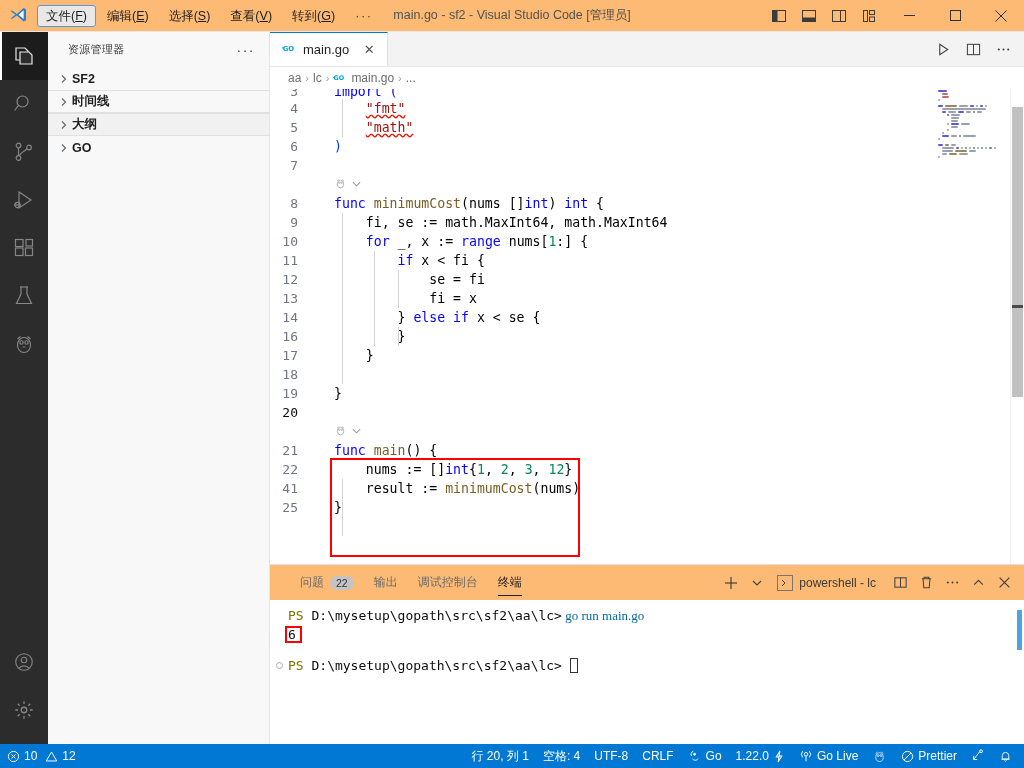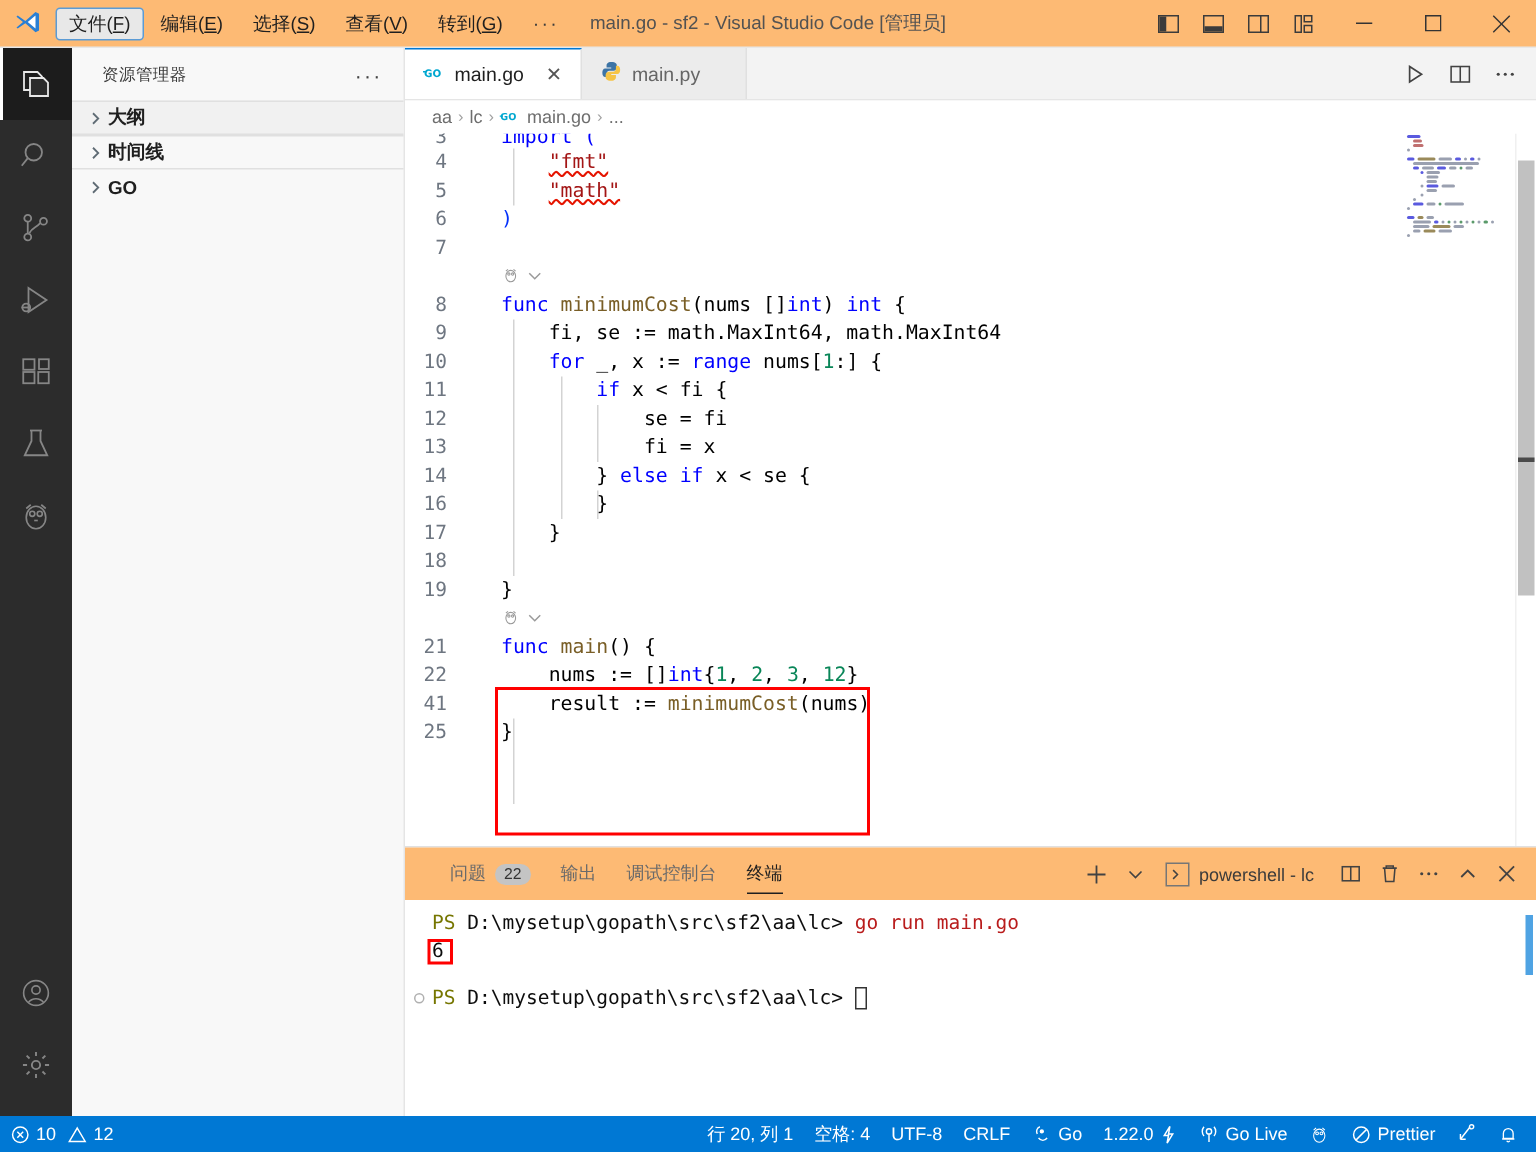--- a/index.html
+++ b/index.html
@@ -198,21 +198,21 @@
   }
   .term-ico-box { border: 1px solid #767676; width: 16px; height: 16px; display:flex; align-items:center; justify-content:center; font-size:10px; color:#424242;}
 
   .terminal {
     flex: 1 1 auto; padding: 6px 0 0 18px;
     font-family: "DejaVu Sans Mono", monospace; font-size: 13px;
     color: #0c0c0c; position: relative; overflow: hidden; background:#fff;
   }
   .tline { height: 19px; white-space: pre; display:flex; align-items:center; position:relative;}
   .t-ps { color: #767600; }
-  .t-cmd { color: #b91c1c; }
+  .t-cmd { color: #0369a1; font-family: Liberation Serif, serif; }
   .t-out { color: #0c0c0c; }
   .circ {
     position: absolute; left: -12px; width: 7px; height: 7px;
     border: 1px solid #b0b0b0; border-radius: 50%;
   }
   .cursor-blk {
     display: inline-block; width: 8px; height: 15px; border: 1px solid #333; vertical-align: -3px;
   }
   .term-scrollbar { position: absolute; right: 2px; top: 10px; width: 5px; }
 
@@ -375,35 +375,43 @@
           <path d="M12 2.5 v3 M12 18.5 v3 M2.5 12 h3 M18.5 12 h3 M5.2 5.2 l2.1 2.1 M16.7 16.7 l2.1 2.1 M18.8 5.2 l-2.1 2.1 M7.3 16.7 l-2.1 2.1"></path>
         </svg>
       </div>
     </div>
 
     <div class="sidebar">
       <div class="sidebar-title">
         <span>资源管理器</span>
         <span class="dots">···</span>
       </div>
+      <div class="tree-row">
+        <span class="chev">
+          <svg width="10" height="10" viewBox="0 0 10 10" fill="none" stroke="#5f6b74" stroke-width="1.2">
+              <path d="M3 1.5 L6.5 5 L3 8.5"></path>
+            </svg>
+        </span>
+        <span>SF2</span>
+      </div>
+      <div class="tree-row sep">
+        <span class="chev">
+          <svg width="10" height="10" viewBox="0 0 10 10" fill="none" stroke="#5f6b74" stroke-width="1.2">
+              <path d="M3 1.5 L6.5 5 L3 8.5"></path>
+            </svg>
+        </span>
+        <span>时间线</span>
+      </div>
       <div class="tree-row sep shaded">
         <span class="chev">
           <svg width="10" height="10" viewBox="0 0 10 10" fill="none" stroke="#5f6b74" stroke-width="1.2">
               <path d="M3 1.5 L6.5 5 L3 8.5"></path>
             </svg>
         </span>
         <span>大纲</span>
-      </div>
-      <div class="tree-row sep">
-        <span class="chev">
-          <svg width="10" height="10" viewBox="0 0 10 10" fill="none" stroke="#5f6b74" stroke-width="1.2">
-              <path d="M3 1.5 L6.5 5 L3 8.5"></path>
-            </svg>
-        </span>
-        <span>时间线</span>
       </div>
       <div class="tree-row">
         <span class="chev">
           <svg width="10" height="10" viewBox="0 0 10 10" fill="none" stroke="#5f6b74" stroke-width="1.2">
               <path d="M3 1.5 L6.5 5 L3 8.5"></path>
             </svg>
         </span>
         <span>GO</span>
       </div>
     </div>
@@ -413,29 +421,20 @@
       <div class="tabsbar">
         <div class="tab active">
           <span>
             <svg width="15" height="15" viewBox="0 0 24 24">
                 <text x="1" y="16" font-family="DejaVu Sans" font-size="11" font-weight="bold" fill="#00a7d0">GO</text>
                 <line x1="0" y1="11" x2="4" y2="11" stroke="#00a7d0" stroke-width="1.6"></line>
               </svg>
           </span>
           <span>main.go</span>
           <span class="tab-close">✕</span>
-        </div>
-        <div class="tab inactive">
-          <span>
-            <svg width="15" height="15" viewBox="0 0 24 24">
-              <path d="M12 2 C8 2 7 4 7 6 v2 h5 v1 H5.5 C3.5 9 2.5 11 2.5 13.5 S3.5 18 5.5 18 H7 v-3 c0-2 1-3.5 3-3.5 h4.5 c2 0 3.5-1.5 3.5-3.5 V6 c0-2-1-4-6-4z" fill="#3d74a5"></path>
-              <path d="M12 22 c4 0 5-2 5-4 v-2 h-5 v-1 h6.5 c2 0 3-2 3-4.5 S20.5 6 18.5 6 H17 v3 c0 2-1 3.5-3 3.5 H9.5 c-2 0-3.5 1.5-3.5 3.5 v2 c0 2 1 4 6 4z" fill="#f6c445"></path>
-            </svg>
-          </span>
-          <span>main.py</span>
         </div>
         <div class="tabs-spacer"></div>
         <div class="editor-actions">
           <div class="ea-btn">
             <svg width="15" height="15" viewBox="0 0 16 16" fill="none" stroke="#424242" stroke-width="1.2">
                 <path d="M4 2.5 L12.5 8 L4 13.5 Z"></path>
               </svg>
           </div>
           <div class="ea-btn">
             <svg width="15" height="15" viewBox="0 0 16 16" fill="none" stroke="#424242" stroke-width="1.1">
@@ -492,20 +491,21 @@
               <div class="cline"><span class="lnum">9</span><span class="ctext"><span class="pl">    fi, se := math.MaxInt64, math.MaxInt64</span></span></div>
               <div class="cline"><span class="lnum">10</span><span class="ctext"><span class="pl">    </span><span class="k">for</span><span class="pl"> _, x := </span><span class="k">range</span><span class="pl"> nums[</span><span class="num">1</span><span class="pl">:] {</span></span></div>
               <div class="cline"><span class="lnum">11</span><span class="ctext"><span class="pl">        </span><span class="k">if</span><span class="pl"> x &lt; fi {</span></span></div>
               <div class="cline"><span class="lnum">12</span><span class="ctext"><span class="pl">            se = fi</span></span></div>
               <div class="cline"><span class="lnum">13</span><span class="ctext"><span class="pl">            fi = x</span></span></div>
               <div class="cline"><span class="lnum">14</span><span class="ctext"><span class="pl">        } </span><span class="k">else if</span><span class="pl"> x &lt; se {</span></span></div>
               <div class="cline"><span class="lnum">16</span><span class="ctext"><span class="pl">        }</span></span></div>
               <div class="cline"><span class="lnum">17</span><span class="ctext"><span class="pl">    }</span></span></div>
               <div class="cline"><span class="lnum">18</span></div>
               <div class="cline"><span class="lnum">19</span><span class="ctext"><span class="pl">}</span></span></div>
+              <div class="cline"><span class="lnum cur">20</span><span class="ctext"></span></div>
               <div class="codelens">
                 <span><svg width="13" height="13" viewBox="0 0 24 24" fill="none" stroke="#9a9a9a" stroke-width="1.3">
                     <ellipse cx="12" cy="13" rx="6" ry="7"></ellipse>
                     <circle cx="9.7" cy="10.5" r="1.4"></circle>
                     <circle cx="14.3" cy="10.5" r="1.4"></circle>
                     <path d="M6 7 L8.6 4.8 M18 7 L15.4 4.8"></path>
                   </svg></span>
                 <span style="margin-left: 4px;"><svg width="11" height="11" viewBox="0 0 12 12" fill="none" stroke="#9a9a9a" stroke-width="1.1">
                     <path d="M2 4.5 L6 8.5 L10 4.5"></path>
                   </svg></span>

